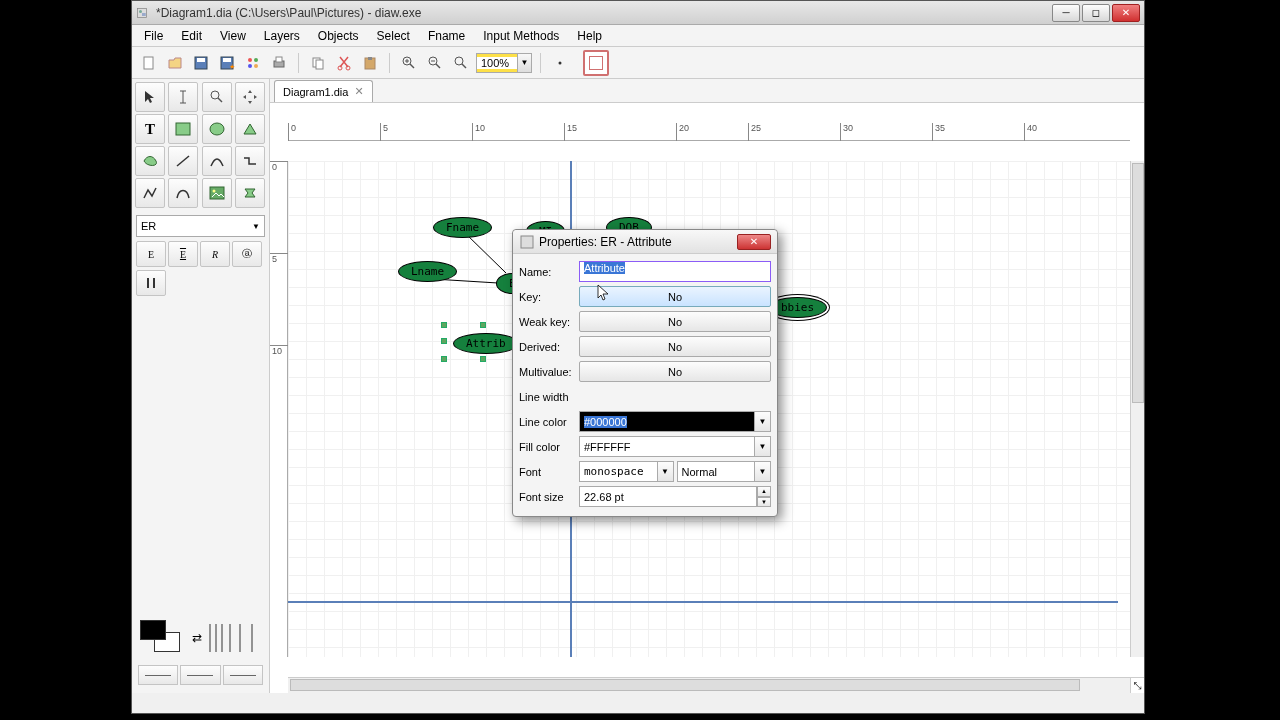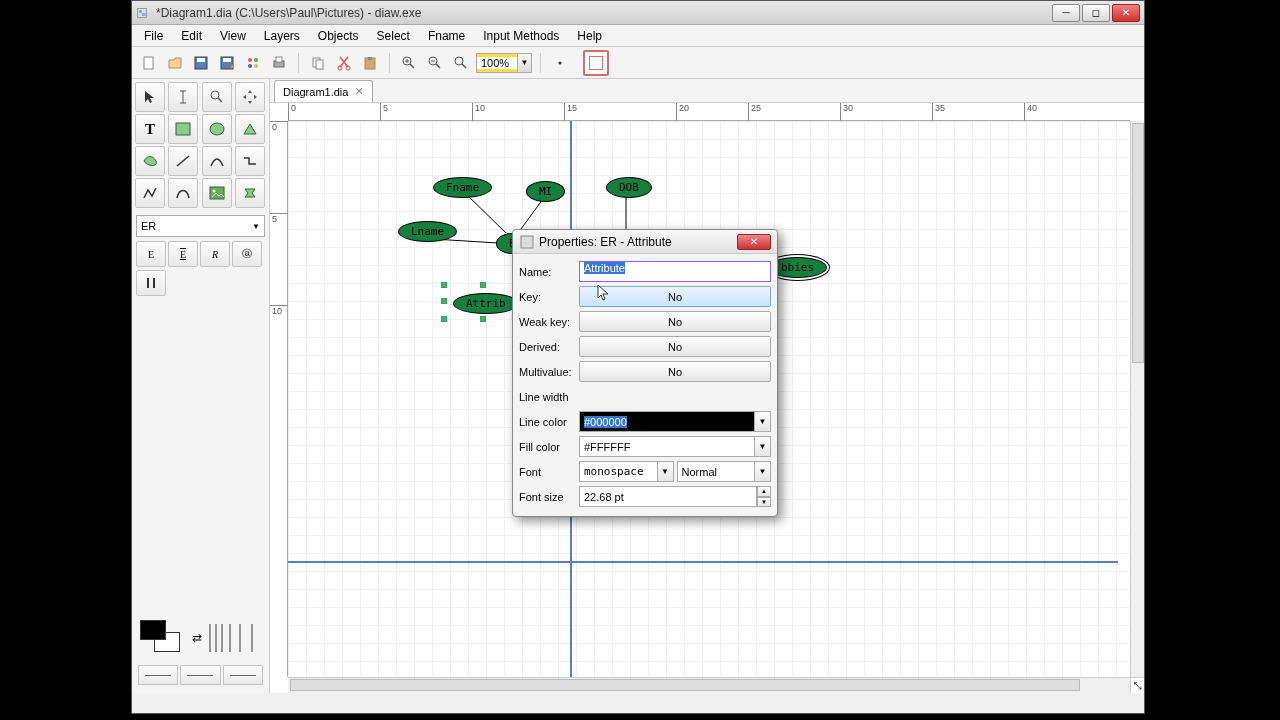--- a/index.html
+++ b/index.html
@@ -33,21 +33,21 @@
 .er-row2 { padding: 3px 4px; }
 .line-btn { width: 30px; height: 26px; border: 1px solid #c4c4c4; background: linear-gradient(#fdfdfd,#e8e8e8); border-radius: 2px; display: flex; align-items: center; justify-content: center; }
 .left-bottom { margin-top: auto; padding: 6px; display: flex; flex-direction: column; gap: 6px; }
 .color-swatches { display: flex; gap: 4px; height: 42px; align-items: center; }
 .color-swatch-group { position: relative; width: 50px; height: 40px; }
 .color-swatch-group .bg { position: absolute; left: 16px; top: 14px; width: 26px; height: 20px; background: #fff; border: 1px solid #333; }
 .color-swatch-group .fg { position: absolute; left: 2px; top: 2px; width: 26px; height: 20px; background: #000; border: 1px solid #333; }
 .swap-arrow { font-size: 12px; }
 .line-boxes { display: flex; gap: 2px; height: 22px; }
 .line-boxes .lb { flex:1; height: 20px; border: 1px solid #c4c4c4; background: linear-gradient(#fdfdfd,#e8e8e8); display:flex; align-items:center; justify-content:center; }
-.canvas-area { flex: 1; display: flex; flex-direction: column; background: #fff; position: relative; }
+.canvas-area { flex: 1; display: flex; flex-direction: column; background: #fff; position: relative; gap: 20px; }
 .tab-strip { height: 24px; background: #f4f4f4; border-bottom: 1px solid #ccc; display: flex; align-items: flex-end; padding-left: 4px; }
 .tab { height: 22px; border: 1px solid #aaa; border-bottom: none; background: #fff; border-radius: 3px 3px 0 0; padding: 2px 8px; display: flex; align-items: center; gap: 6px; font-size: 11px; }
 .tab .close-x { color: #888; cursor: pointer; }
 .ruler-h { height: 18px; background: #fff; border-bottom: 1px solid #aaa; position: relative; margin-left: 18px; margin-right:14px; }
 .ruler-h .tick { position: absolute; top: 0; height: 18px; border-left: 1px solid #888; font-size: 9px; padding-left: 2px; color: #555; line-height: 10px; }
 .canvas-wrap { flex: 1; display: flex; }
 .ruler-v { width: 18px; background: #fff; border-right: 1px solid #aaa; position: relative; }
 .ruler-v .tick { position: absolute; left: 0; width: 18px; border-top: 1px solid #888; font-size: 9px; color: #555; padding-left: 2px; }
 .canvas { flex: 1; position: relative; background: #fff; overflow: hidden; }
 .grid { position: absolute; inset: 0; background-image: linear-gradient(#f0f0f0 1px, transparent 1px), linear-gradient(90deg, #f0f0f0 1px, transparent 1px); background-size: 18px 18px; }

